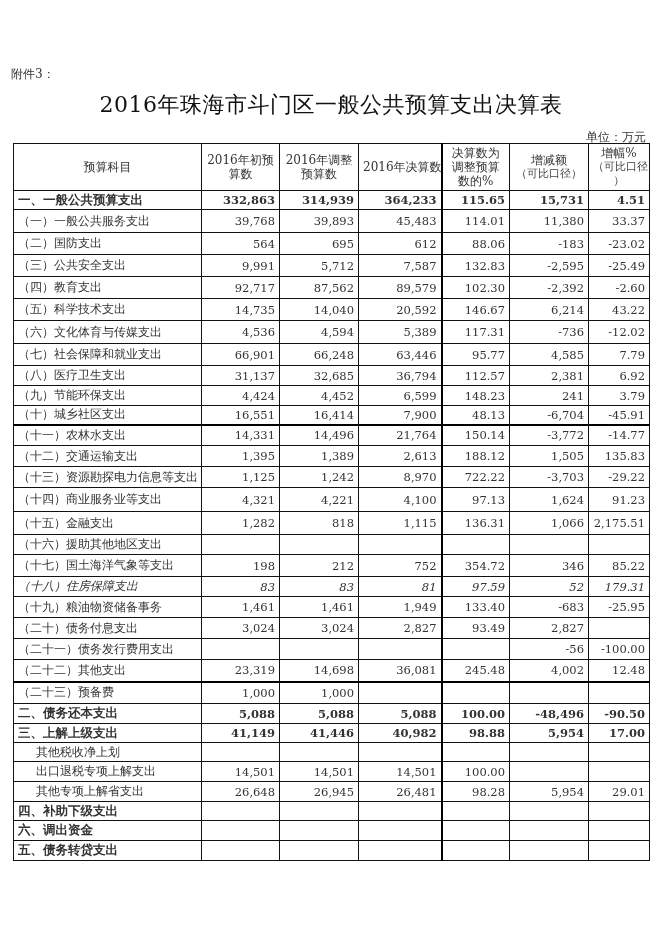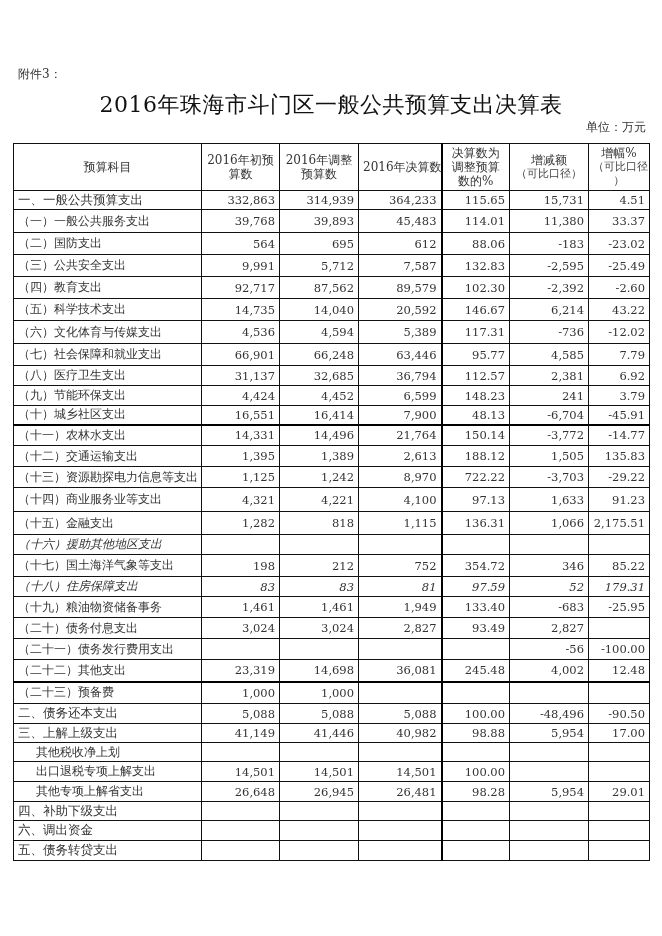--- a/index.html
+++ b/index.html
@@ -1,30 +1,30 @@
 <!DOCTYPE html>
 <html><head>
 <meta charset="utf-8">
 <style>
   html, body { margin: 0; padding: 0; background: #ffffff; }
   body { width: 662px; height: 936px; position: relative; overflow: hidden;
          font-family: "DejaVu Serif", "Liberation Serif", serif; color: #222; }
-  .attach { position: absolute; left: 18px; top: 66px; font-size: 12px; color: #333; }
+  .attach { position: absolute; left: 11px; top: 66px; font-size: 12px; color: #333; }
   .title { position: absolute; left: 0; width: 662px; top: 90px; text-align: center;
            font-size: 22px; color: #111; letter-spacing: 0.5px; }
-  .unit { position: absolute; right: 16px; top: 119px; font-size: 12px; color: #333; margin-left: 12px; }
+  .unit { position: absolute; right: 16px; top: 129px; font-size: 12px; color: #333; margin-left: 12px; }
   table.budget { position: absolute; left: 13px; top: 143px; border-collapse: collapse;
                  table-layout: fixed; width: 636px; font-size: 12px; }
   table.budget td, table.budget th { border: 1px solid #111; padding: 0 4px; overflow: hidden;
                  white-space: nowrap; font-weight: normal; }
   table.budget th { text-align: center; line-height: 14px; font-size: 12px; color: #333; }
   table.budget th .sub { font-size: 11px; color: #444; }
   table.budget td.num { text-align: right; font-family: "DejaVu Serif", serif; font-size: 11.5px; color: #333; }
   table.budget td.lbl { text-align: left; color: #333; padding-left: 4px; text-overflow: clip; }
-  tr.bold td { font-weight: normal; color: #000; }
+  tr.bold td { font-weight: bold; color: #000; }
   tr.bold td.lbl { font-family: "DejaVu Sans", "Liberation Sans", sans-serif; font-size: 12.5px; }
   tr.indent td.lbl { padding-left: 22px; }
   td.c3, th.c3 { border-right: 2px solid #000 !important; }
   tr.thick-top td { border-top: 2.5px solid #000; }
   tr.hdr { height: 47px; }
   tr.r { height: 21px; }
 </style>
 </head>
 <body>
 
@@ -198,33 +198,33 @@
         <td class="num">722.22</td>
         <td class="num">-3,703</td>
         <td class="num">-29.22</td>
       </tr>
       <tr class="r" style="height: 24px;">
         <td class="lbl">（十四）商业服务业等支出</td>
         <td class="num">4,321</td>
         <td class="num">4,221</td>
         <td class="num c3">4,100</td>
         <td class="num">97.13</td>
-        <td class="num">1,633</td>
+        <td class="num">1,624</td>
         <td class="num">91.23</td>
       </tr>
       <tr class="r" style="height: 23px;">
         <td class="lbl">（十五）金融支出</td>
         <td class="num">1,282</td>
         <td class="num">818</td>
         <td class="num c3">1,115</td>
         <td class="num">136.31</td>
         <td class="num">1,066</td>
         <td class="num">2,175.51</td>
       </tr>
-      <tr class="r" style="height: 20px; font-style: italic;">
+      <tr class="r" style="height: 20px;">
         <td class="lbl">（十六）援助其他地区支出</td>
         <td class="num"></td>
         <td class="num"></td>
         <td class="num c3"></td>
         <td class="num"></td>
         <td class="num"></td>
         <td class="num"></td>
       </tr>
       <tr class="r" style="height: 22px;">
         <td class="lbl">（十七）国土海洋气象等支出</td>

